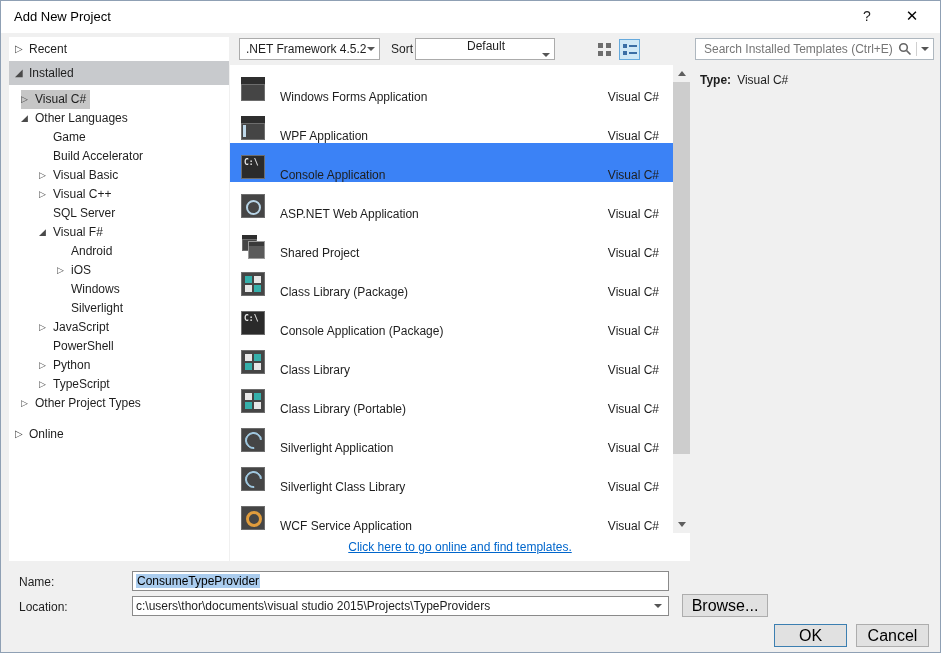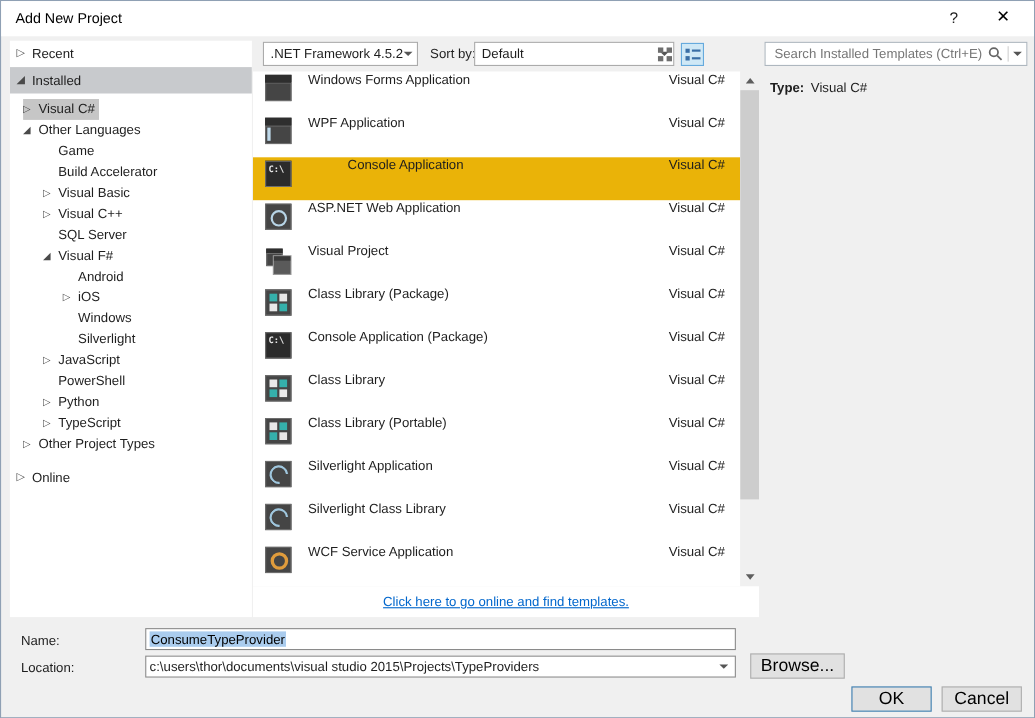--- a/index.html
+++ b/index.html
@@ -30,30 +30,30 @@
 
   
   .mid-toolbar{position:absolute;left:229px;top:36px;width:460px;height:26px;}
   .combo{box-sizing:border-box;background:#fff;border:1px solid #ababab;display:flex;align-items:center;
          padding:0 4px 0 6px;cursor:default;}
   .combo .caret{margin-left:auto;}
   .caret{width:0;height:0;border-left:4px solid transparent;border-right:4px solid transparent;
          border-top:4px solid #555;display:inline-block;flex:none;}
   .fw-combo{position:absolute;left:9px;top:1px;width:141px;height:22px;}
   .sortby-label{position:absolute;left:161px;top:5px;}
-  .sort-combo{position:absolute;left:201px;top:1px;width:182px;height:22px;}
+  .sort-combo{position:absolute;left:185px;top:1px;width:140px;height:22px;flex-direction:column;}
   .view-btn{position:absolute;top:2px;width:21px;height:21px;box-sizing:border-box;display:flex;
             align-items:center;justify-content:center;cursor:default;}
   .view-btn.grid{left:364px;}
   .view-btn.list{left:389px;background:#cfe8f6;border:1px solid #66aadd;}
 
   
   .list-panel{position:absolute;left:229px;top:64px;width:443px;height:468px;background:#ffffff;overflow:hidden;}
-  .trow{height:39px;display:flex;align-items:flex-start;padding:0 14px 0 8px;box-sizing:border-box;cursor:default;}
-  .trow.selected{background:#eab308;gap:36px;}
+  .trow{height:39px;display:flex;align-items:flex-end;padding:0 14px 0 8px;box-sizing:border-box;cursor:default;}
+  .trow.selected{background:#3b82f6;}
   .tname{margin-left:12px;}
   .tlang{margin-left:auto;}
   .tpl-icon{width:30px;height:30px;position:relative;flex:none;display:inline-block;}
   .tpl-icon::before{content:"";position:absolute;inset:3px;background:#454545;box-shadow:inset 0 0 0 1px #6d6d6d;}
   .icon-win::before{border-top:7px solid #2e2e2e;}
   .icon-wpf::before{border-top:7px solid #2e2e2e;}
   .icon-wpf::after{content:"";position:absolute;left:5px;top:12px;width:3px;height:12px;background:#bfd9ea;}
   .icon-console::before{background:#2b2b2b;}
   .icon-console::after{content:"C:\\";position:absolute;left:6px;top:6px;color:#e9e9e9;
                        font:bold 8px "DejaVu Sans Mono",monospace;}
@@ -249,21 +249,21 @@
       <span class="tname">Console Application</span>
       <span class="tlang">Visual C#</span>
     </div>
     <div class="trow">
       <span class="tpl-icon icon-web"></span>
       <span class="tname">ASP.NET Web Application</span>
       <span class="tlang">Visual C#</span>
     </div>
     <div class="trow">
       <span class="tpl-icon icon-shared"></span>
-      <span class="tname">Visual Project</span>
+      <span class="tname">Shared Project</span>
       <span class="tlang">Visual C#</span>
     </div>
     <div class="trow">
       <span class="tpl-icon icon-package"></span>
       <span class="tname">Class Library (Package)</span>
       <span class="tlang">Visual C#</span>
     </div>
     <div class="trow">
       <span class="tpl-icon icon-console"></span>
       <span class="tname">Console Application (Package)</span>

